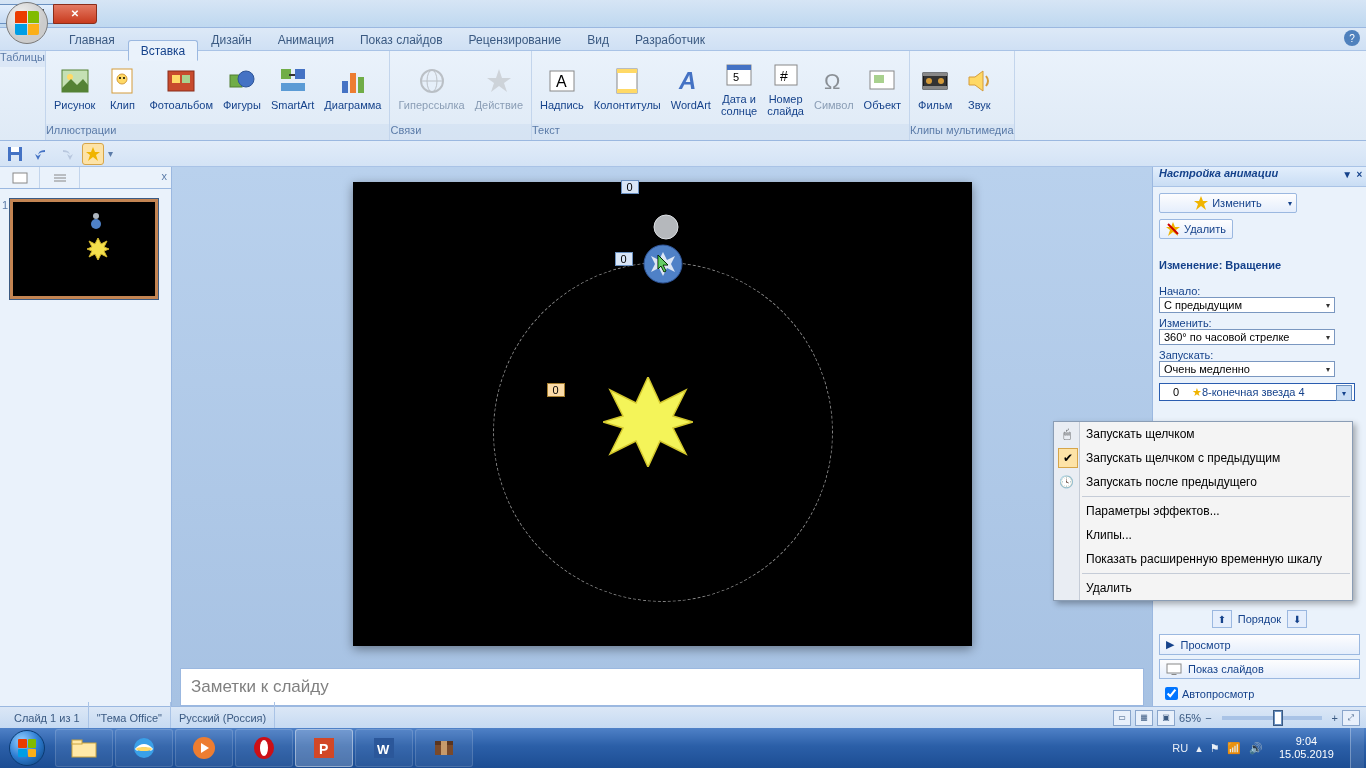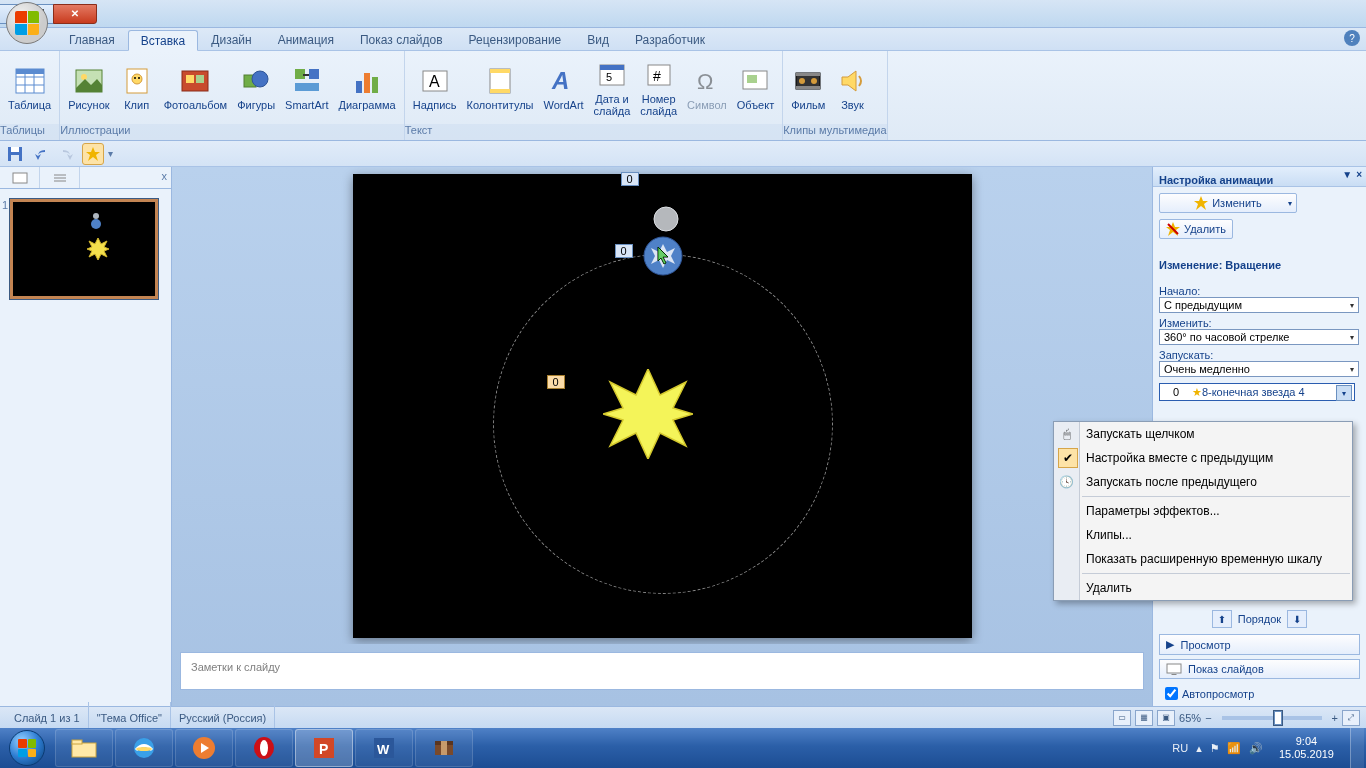--- a/index.html
+++ b/index.html
@@ -16,21 +16,21 @@
 .office-logo div:nth-child(4){background:#fcaf17;border-radius:0 0 2px 0;}
 .title-text { flex: 1; text-align: center; font-size: 12px; color: #3b5a82; }
 .win-controls { display: flex; height: 20px; }
 .win-btn { width: 28px; height: 20px; font-size: 10px; display: flex; align-items: center; justify-content: center; border: 1px solid #6a90c0; margin-left:-1px; background: linear-gradient(#e2eefc,#c6dbf4);}
 .win-btn.close { width: 44px; background: linear-gradient(#e47a63,#c83b1e); color:#fff; border-color:#8a2d1a; border-radius: 0 0 3px 0;}
 .win-btn.close span{ font-weight:bold;}
 
 
 .tabs-row { height: 23px; background: linear-gradient(#dde9f7,#cfe0f4); display: flex; align-items: flex-end; padding-left: 56px; border-bottom: 1px solid #a9c3e6; position:relative;}
 .tab { padding: 3px 12px 2px; font-size: 12px; color: #3b5a82; cursor: pointer; border: 1px solid transparent;}
-.tab.active { background: #eaf2fb; border: 1px solid #9bb8e0; border-bottom: 1px solid #eaf2fb; border-radius: 3px 3px 0 0; color:#15428b; position:relative; top:1px;}
+.tab.active { background: #eaf2fb; border: 1px solid #9bb8e0; border-bottom: 1px solid #eaf2fb; border-radius: 3px 3px 0 0; color:#15428b; position:relative; top:11px;}
 .help-btn { position:absolute; right:6px; top:2px; width:16px; height:16px; border-radius:50%; background:#4f81bd; color:#fff; font-size:10px; display:flex; align-items:center;justify-content:center;}
 
 
 .ribbon { height: 90px; background: linear-gradient(#eaf2fb,#dfeaf6); display: flex; border-bottom: 1px solid #9bb8e0;}
 .ribbon-group { border-right: 1px solid #c3d5ec; display: flex; flex-direction: column; }
 .ribbon-group-content { flex: 1; display: flex; align-items: center; padding: 2px 4px; gap: 2px;}
 .ribbon-group-label { height: 16px; font-size: 11px; text-align: left; color: #5b7ba8; background: rgba(200,218,240,0.4); }
 .rb-btn { display: flex; flex-direction: column; align-items: center; justify-content: center; padding: 2px 4px; font-size: 11px; color: #15428b; text-align: center; min-width: 42px; cursor:pointer;}
 .rb-btn.disabled { color:#8a9db5; }
 .rb-ico { width: 32px; height: 32px; margin-bottom: 2px; display:flex; align-items:center; justify-content:center;}
@@ -62,32 +62,32 @@
 .slide { width: 619px; height: 464px; background:#000; box-shadow: 0 3px 10px rgba(0,0,0,0.4); position:relative;}
 .orbit { position:absolute; width:340px; height:340px; border:1px dashed #888; border-radius:50%; left:140px; top:80px;}
 .sun-group { position:absolute; left:250px; top:195px;}
 .sun-tag { position:absolute; left:-56px; top:6px; background:#fcdca8; border:1px solid #a77f2f; font-size:11px; padding:0 5px;}
 .earth-group{ position:absolute; left:290px; top:62px;}
 .moon-group{ position:absolute; left:300px; top:32px;}
 .tag { background:#d9e6f7; border:1px solid #6a90c0; font-size:11px; padding:0 5px; display:inline-block;}
 .tag-pos1{ position:absolute; left:-32px; top:-34px;}
 .tag-pos2{ position:absolute; left:-28px; top:8px;}
 
-.notes-bar { height:38px; background:#fff; border:1px solid #9bb8e0; margin:8px 8px 16px 8px; font-size:11px; color:#808080; padding:8px 10px;}
+.notes-bar { height:38px; background:#fff; border:1px solid #9bb8e0; margin:8px 8px 0 8px; font-size:17px; color:#808080; padding:8px 10px;}
 
 
 .anim-pane { width:214px; background:#eaf2fb; border-left:1px solid #9bb8e0; display:flex; flex-direction:column; font-size:11px; color:#15428b;}
-.anim-header { height:20px; background:linear-gradient(#e2eefc,#c9ddf4); display:flex; align-items:flex-end; padding:0 6px; border-bottom:1px solid #a9c3e6; font-weight:bold; position:relative;}
+.anim-header { height:20px; background:linear-gradient(#e2eefc,#c9ddf4); display:flex; align-items:flex-start; padding:0 6px; border-bottom:1px solid #a9c3e6; font-weight:bold; position:relative;font-style:italic;}
 .anim-header .ctl{ position:absolute; right:4px; top:2px; display:flex; gap:4px; font-size:10px;}
 .anim-body { padding:6px;}
 .anim-btn { display:inline-flex; align-items:center; gap:4px; background:linear-gradient(#fdfdfe,#e5eefc); border:1px solid #9bb8e0; padding:2px 6px; border-radius:2px; cursor:pointer; margin-bottom:6px;}
 .anim-select-btn{ width:138px; justify-content:center; position:relative;}
 .anim-select-btn:after{content:"▾"; position:absolute; right:4px; font-size:8px;}
 .anim-label { color:#15428b; font-weight:bold; margin:14px 0;}
-.anim-input { width: 200px; border:1px solid #7a97c0; background:#fff; padding:1px 18px 1px 4px; font-size:11px; color:#000; position:relative; display:flex; align-items:center;}
+.anim-input { width: 176px; border:1px solid #7a97c0; background:#fff; padding:1px 18px 1px 4px; font-size:11px; color:#000; position:relative; display:flex; align-items:center;}
 .anim-input:after{content:"▾"; position:absolute; right:4px; font-size:8px; color:#333;}
 .anim-effect-item { width:196px; height:18px; border:1px solid #2a5db0; background:#fff; display:flex; align-items:center; font-size:11px; margin-top:6px; position:relative;}
 .anim-effect-item .idx{ width:32px; text-align:center; color:#000;}
 .anim-effect-item .star{ color:#f0b400;}
 .anim-effect-item:after{content:"▾"; position:absolute; right:2px; top:1px; width:14px; height:14px; background:#c9ddf4; border:1px solid #6a90c0; font-size:8px; display:flex; align-items:center; justify-content:center;}
 .anim-footer{ padding:6px;}
 .anim-order{ display:flex; align-items:center; justify-content:center; gap:6px; margin-bottom:6px;}
 .order-btn{ width:20px; height:18px; border:1px solid #9bb8e0; background:#e5eefc; display:flex; align-items:center; justify-content:center; font-size:10px;}
 .wide-btn{ width:100%; display:flex; align-items:center; gap:6px; border:1px solid #9bb8e0; background:linear-gradient(#fdfdfe,#e5eefc); padding:3px 6px; margin-bottom:4px; font-size:11px;}
 .auto-preview{ display:flex; align-items:center; gap:4px; padding:4px 6px 0;}
@@ -157,35 +157,20 @@
   <div class="tab">Анимация</div>
   <div class="tab">Показ слайдов</div>
   <div class="tab">Рецензирование</div>
   <div class="tab">Вид</div>
   <div class="tab">Разработчик</div>
   <div class="help-btn">?</div>
 </div>
 
 <div class="ribbon">
   <div class="ribbon-group">
-    <div class="ribbon-group-content">
-      <div class="rb-btn">
-        <div class="rb-ico">
-            <svg width="32" height="32">
-              <rect x="2" y="4" width="28" height="24" fill="#fff" stroke="#5b8bd0"></rect>
-              <line x1="2" y1="12" x2="30" y2="12" stroke="#5b8bd0"></line>
-              <line x1="2" y1="20" x2="30" y2="20" stroke="#5b8bd0"></line>
-              <line x1="11" y1="4" x2="11" y2="28" stroke="#5b8bd0"></line>
-              <line x1="20" y1="4" x2="20" y2="28" stroke="#5b8bd0"></line>
-              <rect x="2" y="4" width="28" height="5" fill="#5b8bd0"></rect>
-            </svg>
-          </div>
-        <div class="rb-btn-label">Таблица</div>
-      </div>
-    </div>
     <div class="ribbon-group-label">Таблицы</div>
   </div>
 
   <div class="ribbon-group">
     <div class="ribbon-group-content">
       <div class="rb-btn">
           <div class="rb-ico">
             <svg width="32" height="32">
               <rect x="3" y="5" width="26" height="22" fill="#c5e0b4" stroke="#548235"></rect>
               <circle cx="11" cy="12" r="3" fill="#ffd966"></circle>
@@ -242,20 +227,43 @@
               <rect x="13" y="8" width="6" height="20" fill="#ed7d31"></rect>
               <rect x="21" y="12" width="6" height="16" fill="#70ad47"></rect>
             </svg>
           </div>
           <div class="rb-btn-label">Диаграмма</div>
         </div>
     </div>
     <div class="ribbon-group-label">Иллюстрации</div>
   </div>
 
+  <div class="ribbon-group">
+    <div class="ribbon-group-content">
+      <div class="rb-btn disabled">
+          <div class="rb-ico">
+            <svg width="32" height="32" opacity="0.4">
+              <circle cx="16" cy="16" r="11" fill="none" stroke="#7a7a7a" stroke-width="2"></circle>
+              <ellipse cx="16" cy="16" rx="5" ry="11" fill="none" stroke="#7a7a7a"></ellipse>
+              <line x1="5" y1="16" x2="27" y2="16" stroke="#7a7a7a"></line>
+            </svg>
+          </div>
+          <div class="rb-btn-label">Гиперссылка</div>
+        </div>
+      <div class="rb-btn disabled">
+          <div class="rb-ico">
+            <svg width="32" height="32" opacity="0.4">
+              <polygon points="16,4 19,13 28,13 21,18 24,27 16,21 8,27 11,18 4,13 13,13" fill="#aaa"></polygon>
+            </svg>
+          </div>
+          <div class="rb-btn-label">Действие</div>
+        </div>
+    </div>
+    <div class="ribbon-group-label">Связи</div>
+  </div>
 
   <div class="ribbon-group">
     <div class="ribbon-group-content">
       <div class="rb-btn">
           <div class="rb-ico">
             <svg width="32" height="32">
               <rect x="4" y="6" width="24" height="20" fill="#fff" stroke="#888"></rect>
               <text x="10" y="22" font-size="16" font-family="serif">A</text>
             </svg>
           </div>
@@ -281,21 +289,21 @@
         </div>
       <div class="rb-btn">
           <div class="rb-ico">
             <svg width="32" height="32">
               <rect x="4" y="6" width="24" height="20" fill="#fff" stroke="#888"></rect>
               <rect x="4" y="6" width="24" height="5" fill="#4472c4"></rect>
               <text x="10" y="22" font-size="11">5</text>
             </svg>
           </div>
           <div class="rb-btn-label">Дата и
-слайда</div>
+солнце</div>
         </div>
       <div class="rb-btn">
           <div class="rb-ico">
             <svg width="32" height="32">
               <rect x="5" y="6" width="22" height="20" fill="#fff" stroke="#888"></rect>
               <text x="10" y="22" font-size="14">#</text>
             </svg>
           </div>
           <div class="rb-btn-label">Номер
 слайда</div>
@@ -513,21 +521,21 @@
 </div>
 
 <div class="context-menu">
   <div class="icon-col"></div>
   <div class="cm-item">
       <span class="cm-ico">🖱</span>
       <span><span>Запускать щелчком</span></span>
     </div>
   <div class="cm-item checked">
       <span class="cm-ico">✔</span>
-      <span>Настройка вместе с предыдущим</span>
+      <span>Запускать щелчком с предыдущим</span>
     </div>
   <div class="cm-item">
       <span class="cm-ico">🕓</span>
       <span>Запускать после предыдущего</span>
     </div>
   <div class="cm-sep"></div>
   <div class="cm-item">
       <span>Параметры эффектов...</span>
     </div>
   <div class="cm-item">

